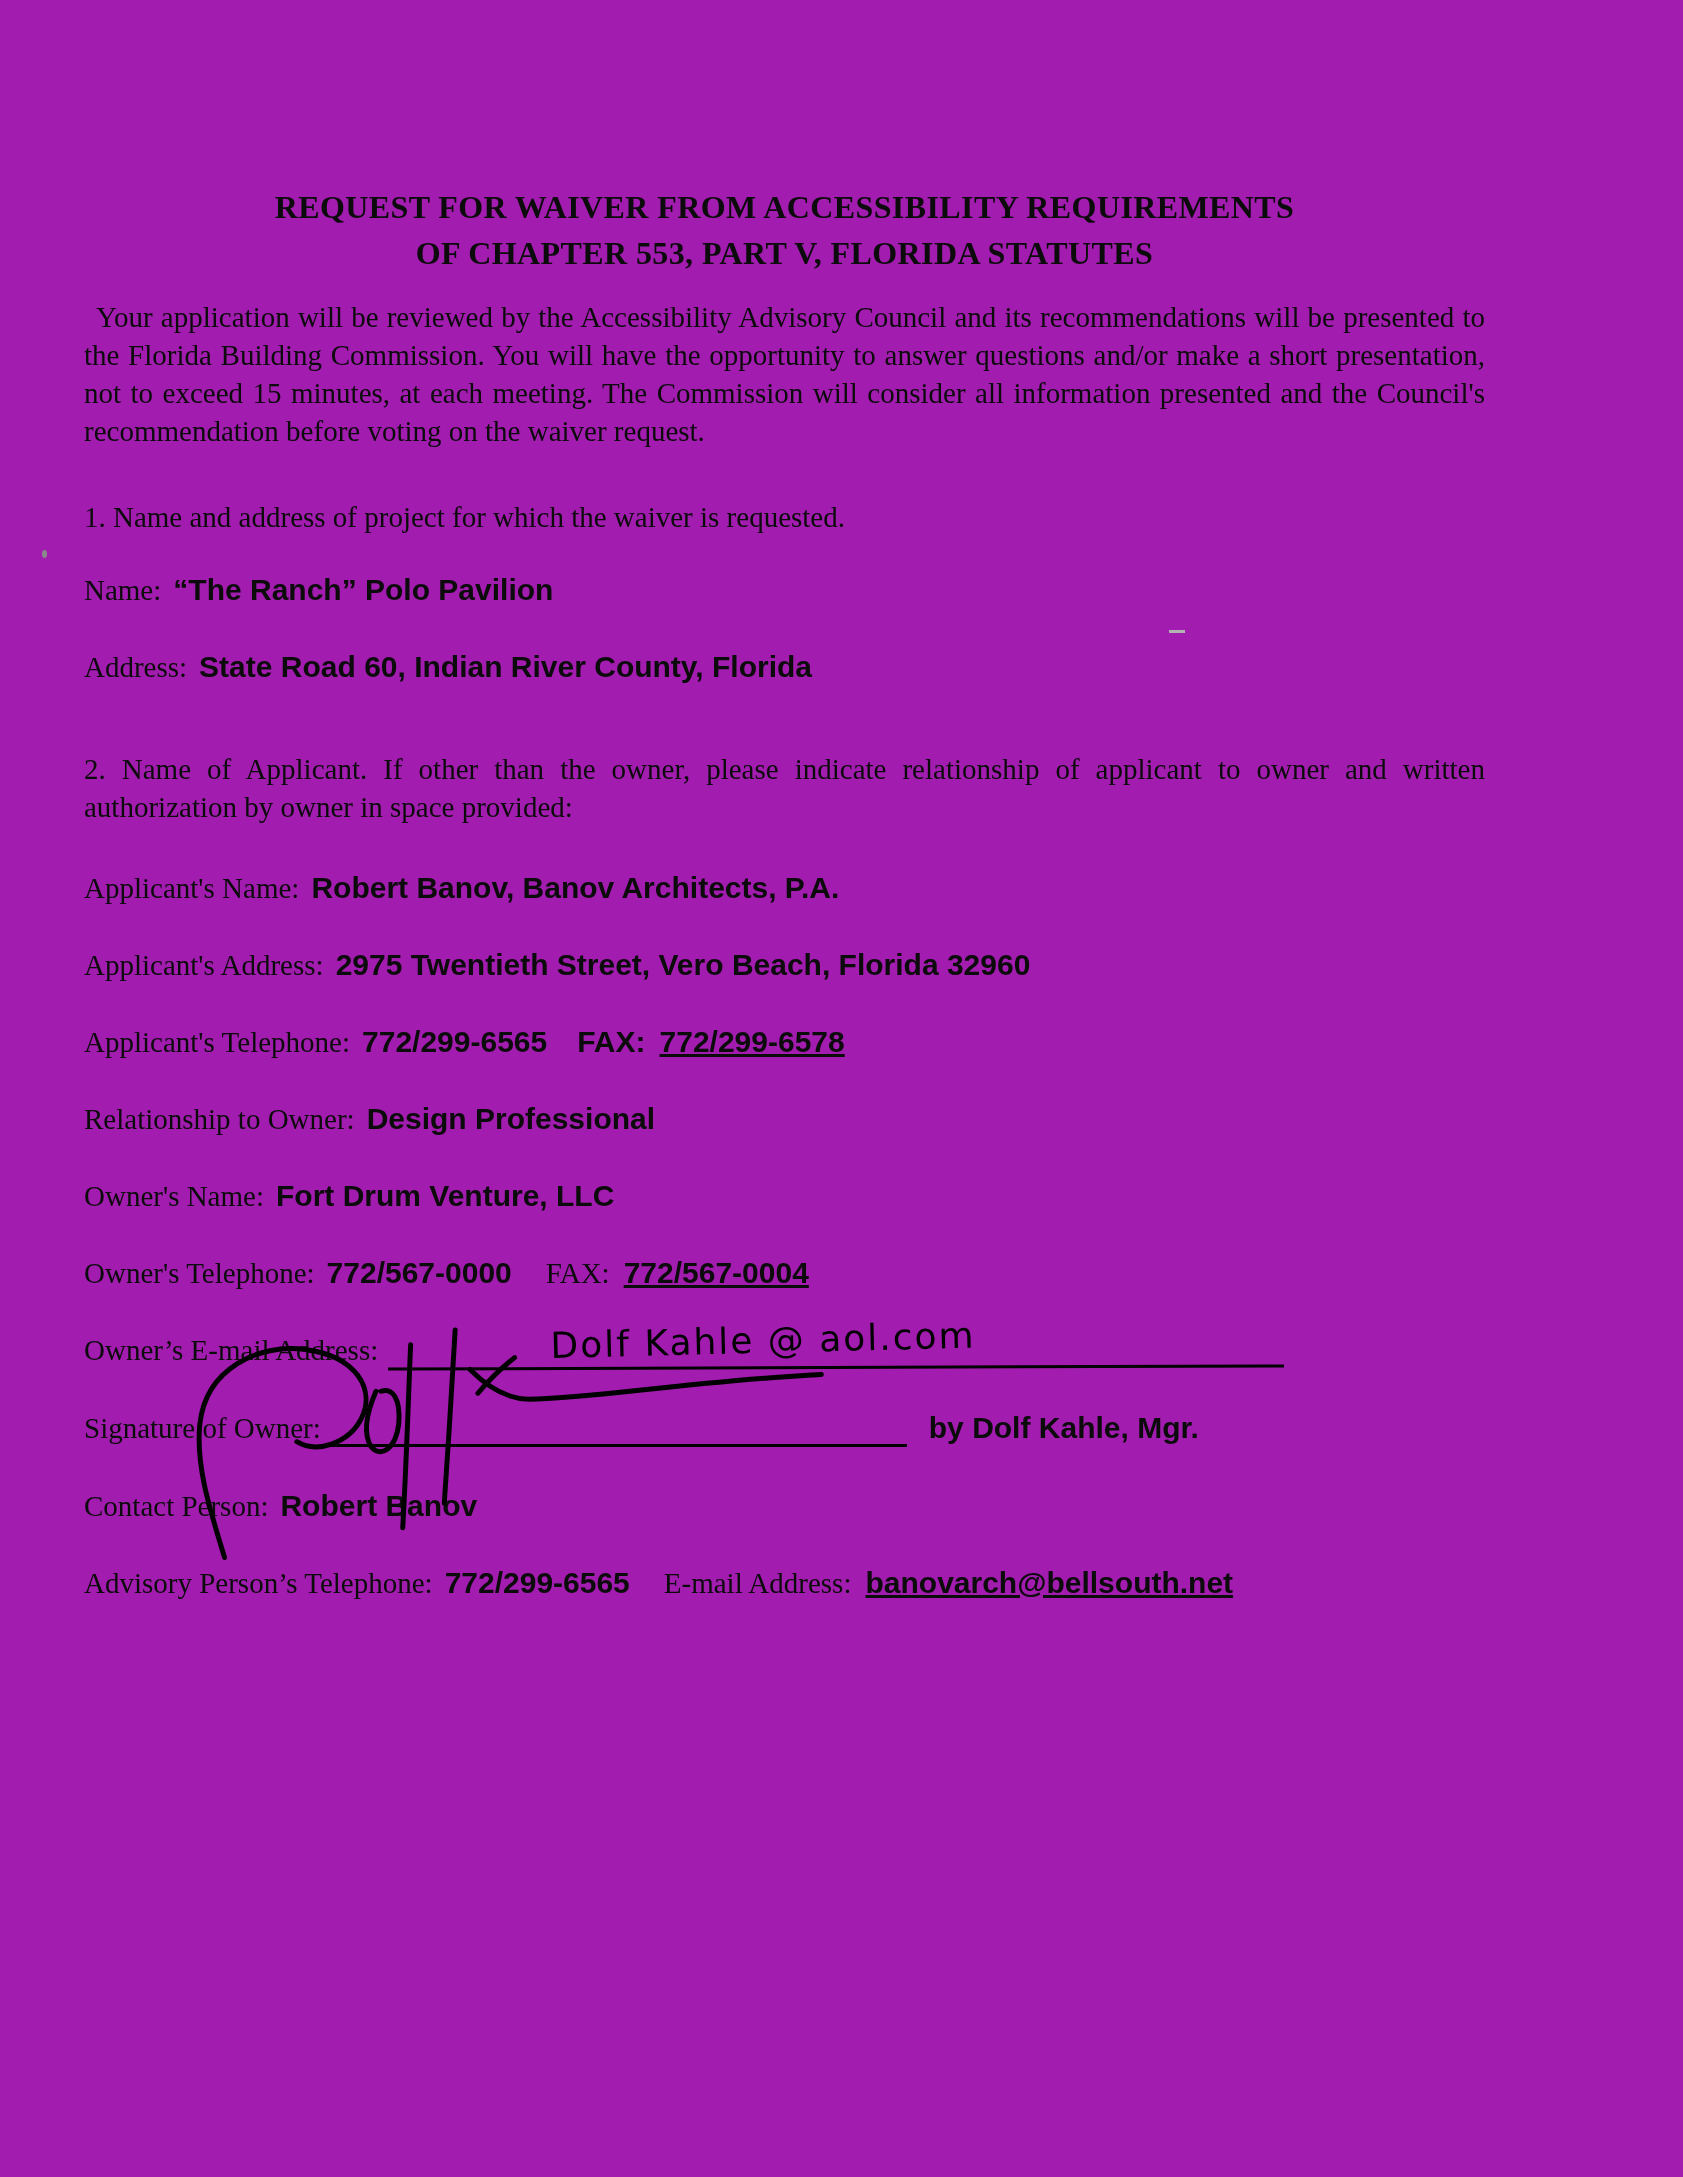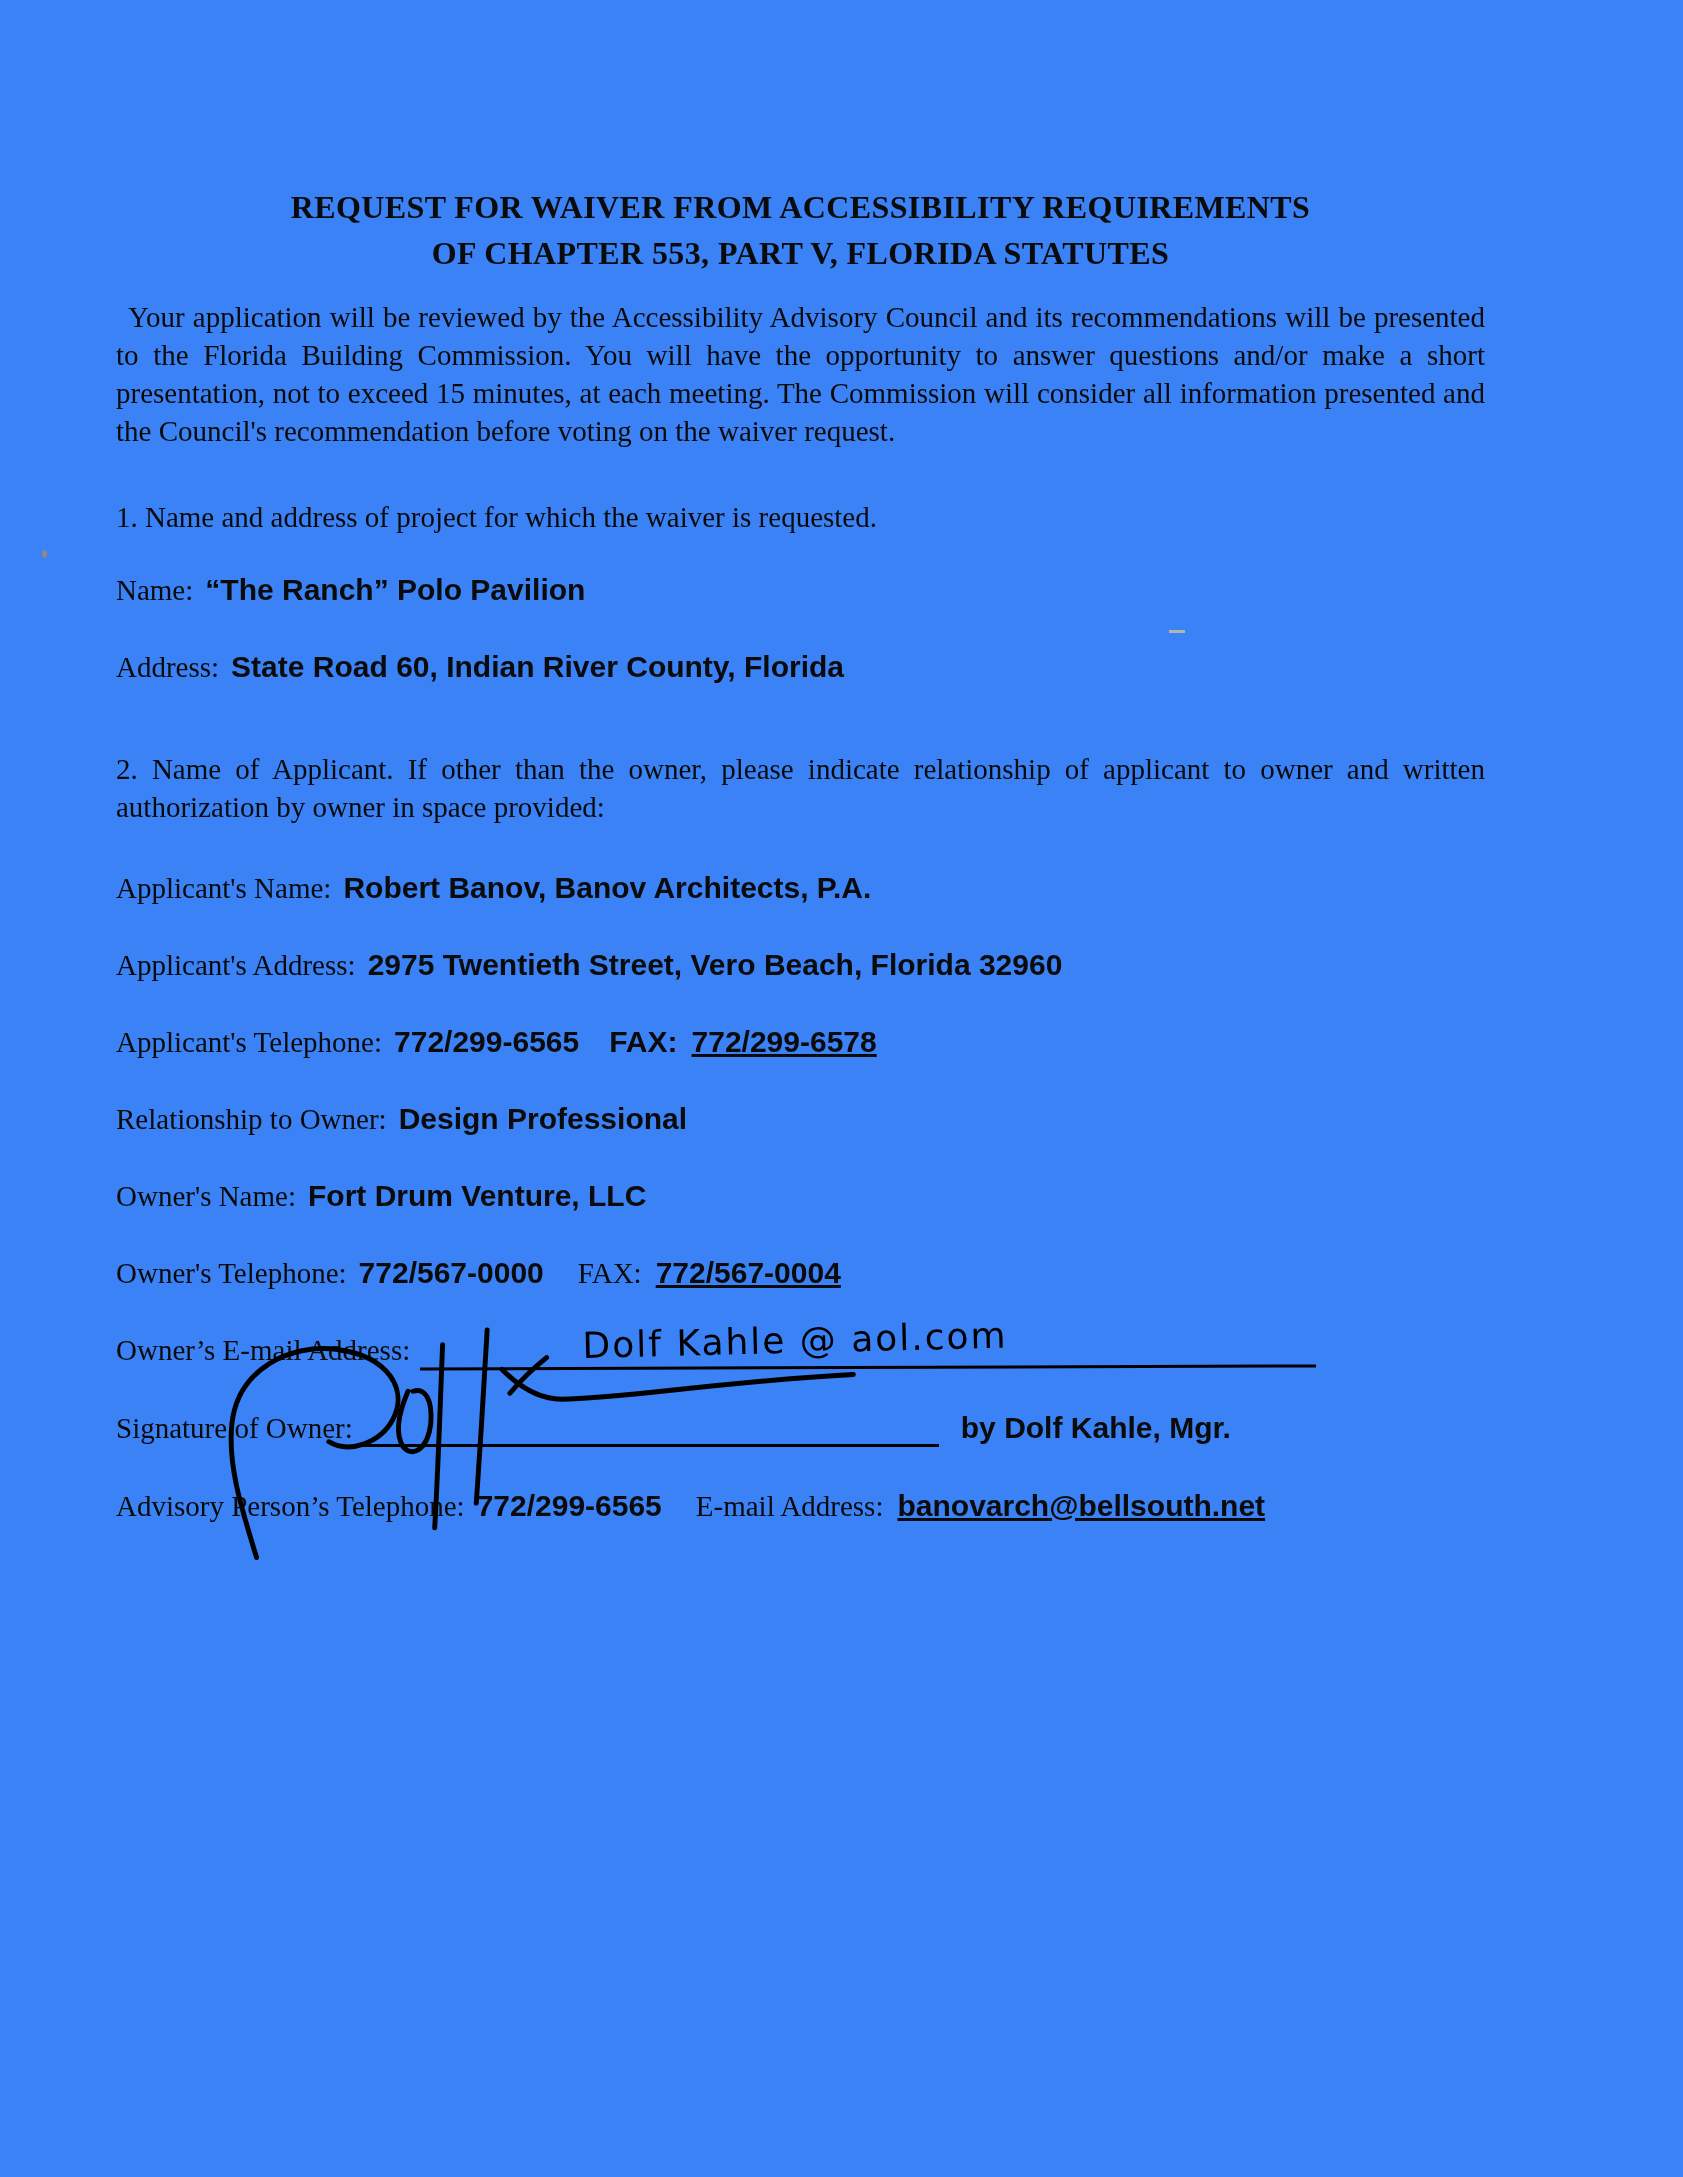--- a/index.html
+++ b/index.html
@@ -1,21 +1,21 @@
 <!DOCTYPE html>
 <html><head>
 <meta charset="utf-8">
 <style>
   html,body{margin:0;padding:0;background:#ffffff;}
   .page{
     position:relative;
     width:1683px;height:2177px;
-    background:#3b82f6;
+    background:#a21caf;
     box-sizing:border-box;
-    padding:184px 198px 0 116px;
+    padding:184px 198px 0 84px;
     font-family:"Liberation Serif", serif;
     color:#0b0b0b;
     overflow:hidden;
   }
   .title{
     text-align:center;
     font-weight:bold;
     font-size:32px;
     line-height:46px;
     letter-spacing:0.4px;
@@ -146,19 +146,22 @@
         <path d="M52,240 C35,185 23,145 27,105 C33,50 85,23 135,30 C185,37 205,70 190,100 C177,125 145,135 125,123"></path>
         <path d="M205,72 C195,95 192,115 200,128 C210,140 225,130 228,105 C230,80 222,68 210,72"></path>
         <path d="M240,25 C238,70 236,140 232,210"></path>
         <path d="M285,10 C282,60 278,130 274,185"></path>
         <path d="M300,50 C320,70 340,80 360,80 C420,80 520,62 655,55"></path>
         <path d="M345,38 C330,50 318,62 308,74"></path>
       </g>
     </svg>
   </div>
 
+  <div class="row">
+    <span class="lbl">Contact Person:</span><span class="val">Robert Banov</span>
+  </div>
 
   <div class="row">
     <span class="lbl">Advisory Person’s Telephone:</span><span class="val">772/299-6565</span><span class="lbl inline2">E-mail Address:</span><span class="val second">banovarch@bellsouth.net</span>
   </div>
 
 </div>
 
 
 </body></html>

